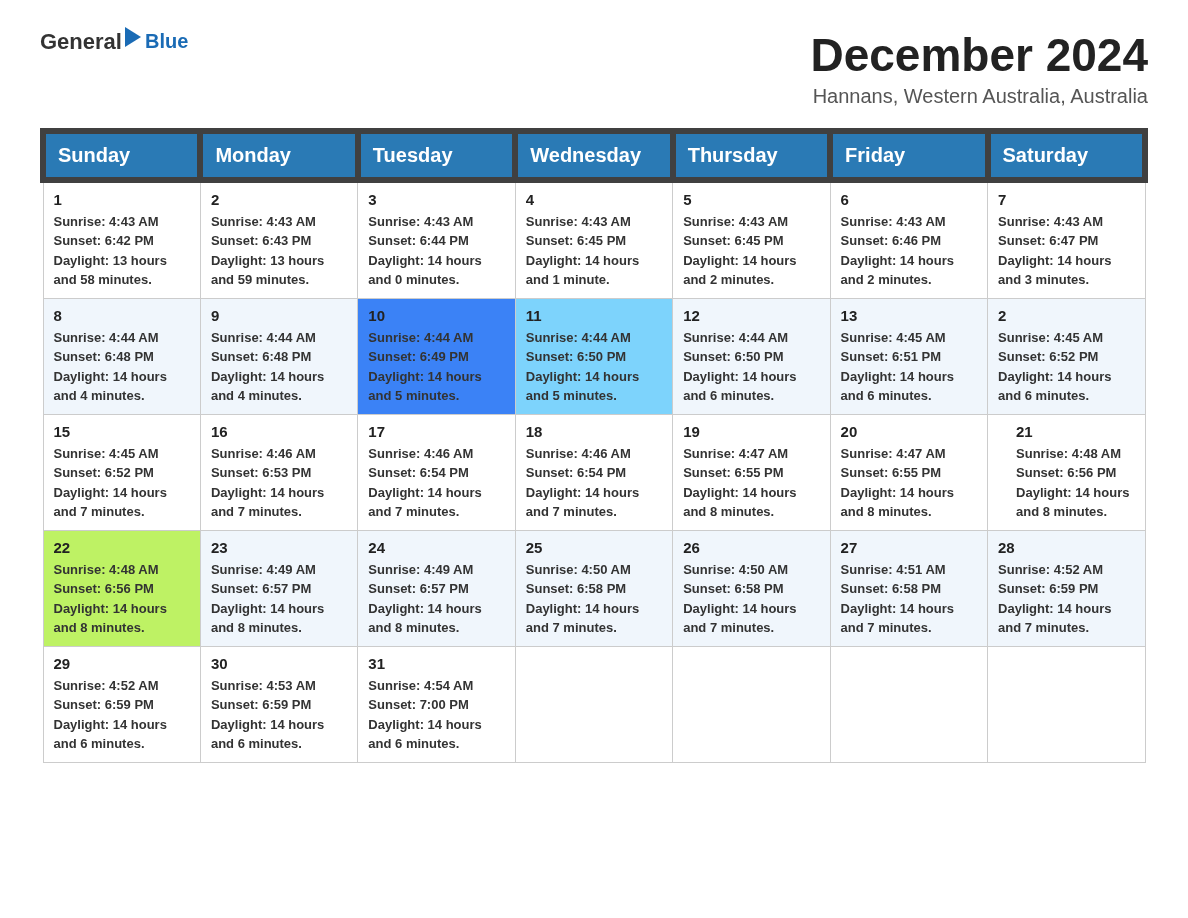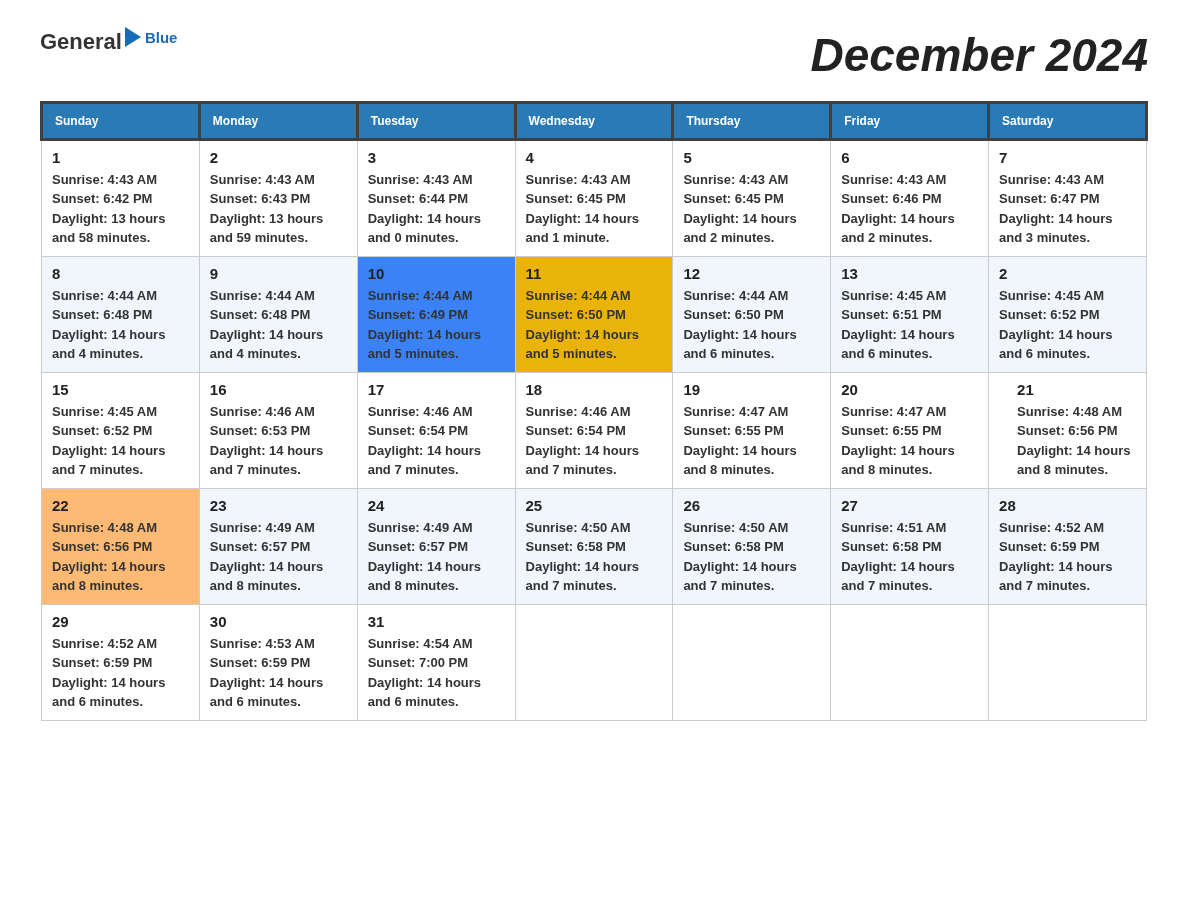--- a/index.html
+++ b/index.html
@@ -20,52 +20,51 @@
       display: flex;
       align-items: center;
       gap: 4px;
     }
     .logo-text-general {
       font-size: 22px;
       font-weight: bold;
       color: #333;
     }
     .logo-text-blue {
-      font-size: 15px;
+      font-size: 20px;
       font-weight: bold;
       color: #1a6bb5;
     }
     .title-area {
       text-align: right;
     }
     .month-year {
       font-size: 46px;
       font-weight: bold;
       color: #222;
       line-height: 1.1;
-      font-style: italic;
     }
     .location {
       font-size: 20px;
       color: #555;
       margin-top: 4px;
     }
     .calendar {
       width: 100%;
       border-collapse: collapse;
       border: 1px solid #aaa;
     }
     .calendar th {
       background-color: #2a7ab5;
       color: #fff;
-      font-size: 12px;
+      font-size: 20px;
       font-weight: bold;
       padding: 10px 12px;
       text-align: left;
-      border: 3px solid #404040;
+      border: 6px solid #404040;
     }
     .calendar td {
       vertical-align: top;
       padding: 8px 10px;
       border: 1px solid #ccc;
       width: 14.28%;
       font-size: 13px;
       color: #222;
       min-height: 90px;
     }
@@ -101,20 +100,21 @@
         <span class="logo-text-general">General</span>
         <div style="position:relative; margin-left:3px; margin-top:-6px;">
           <div style="width:0; height:0; border-left:16px solid #1a6bb5; border-top:10px solid transparent; border-bottom:10px solid transparent; display:inline-block;"></div>
         </div>
       </div>
       <span class="logo-text-blue" style="margin-left:4px;">Blue</span>
     </div>
   </div>
   <div class="title-area">
     <div class="month-year">December 2024</div>
+    <div class="location">Hannans, Western Australia, Australia</div>
   </div>
 </div>
 
 <table class="calendar">
   <thead>
     <tr>
     <th>Sunday</th>
         <th>Monday</th>
         <th>Tuesday</th>
         <th>Wednesday</th>
@@ -160,21 +160,21 @@
           <div class="day-detail">Sunrise: 4:44 AM<br>Sunset: 6:48 PM<br>Daylight: 14 hours and 4 minutes.</div>
         </td>
         <td style="background-color: rgb(240, 246, 252);">
           <span class="day-number">9</span>
           <div class="day-detail">Sunrise: 4:44 AM<br>Sunset: 6:48 PM<br>Daylight: 14 hours and 4 minutes.</div>
         </td>
         <td style="background-color: #3b82f6;">
           <span class="day-number">10</span>
           <div class="day-detail">Sunrise: 4:44 AM<br>Sunset: 6:49 PM<br>Daylight: 14 hours and 5 minutes.</div>
         </td>
-        <td style="background-color: #eab308;">
+        <td style="background-color: #7dd3fc;">
           <span class="day-number">11</span>
           <div class="day-detail">Sunrise: 4:44 AM<br>Sunset: 6:50 PM<br>Daylight: 14 hours and 5 minutes.</div>
         </td>
         <td style="background-color: rgb(240, 246, 252);">
           <span class="day-number">12</span>
           <div class="day-detail">Sunrise: 4:44 AM<br>Sunset: 6:50 PM<br>Daylight: 14 hours and 6 minutes.</div>
         </td>
         <td style="background-color: rgb(240, 246, 252);">
           <span class="day-number">13</span>
           <div class="day-detail">Sunrise: 4:45 AM<br>Sunset: 6:51 PM<br>Daylight: 14 hours and 6 minutes.</div>
@@ -208,21 +208,21 @@
         <td style="background-color: rgb(255, 255, 255);">
           <span class="day-number">20</span>
           <div class="day-detail">Sunrise: 4:47 AM<br>Sunset: 6:55 PM<br>Daylight: 14 hours and 8 minutes.</div>
         </td>
         <td style="background-color: rgb(255, 255, 255); padding-left: 28px;">
           <span class="day-number">21</span>
           <div class="day-detail">Sunrise: 4:48 AM<br>Sunset: 6:56 PM<br>Daylight: 14 hours and 8 minutes.</div>
         </td>
       </tr>
       <tr>
-        <td style="background-color: #fdba74;">
+        <td style="background-color: #bef264;">
           <span class="day-number">22</span>
           <div class="day-detail">Sunrise: 4:48 AM<br>Sunset: 6:56 PM<br>Daylight: 14 hours and 8 minutes.</div>
         </td>
         <td style="background-color: rgb(240, 246, 252);">
           <span class="day-number">23</span>
           <div class="day-detail">Sunrise: 4:49 AM<br>Sunset: 6:57 PM<br>Daylight: 14 hours and 8 minutes.</div>
         </td>
         <td style="background-color: rgb(240, 246, 252);">
           <span class="day-number">24</span>
           <div class="day-detail">Sunrise: 4:49 AM<br>Sunset: 6:57 PM<br>Daylight: 14 hours and 8 minutes.</div>

